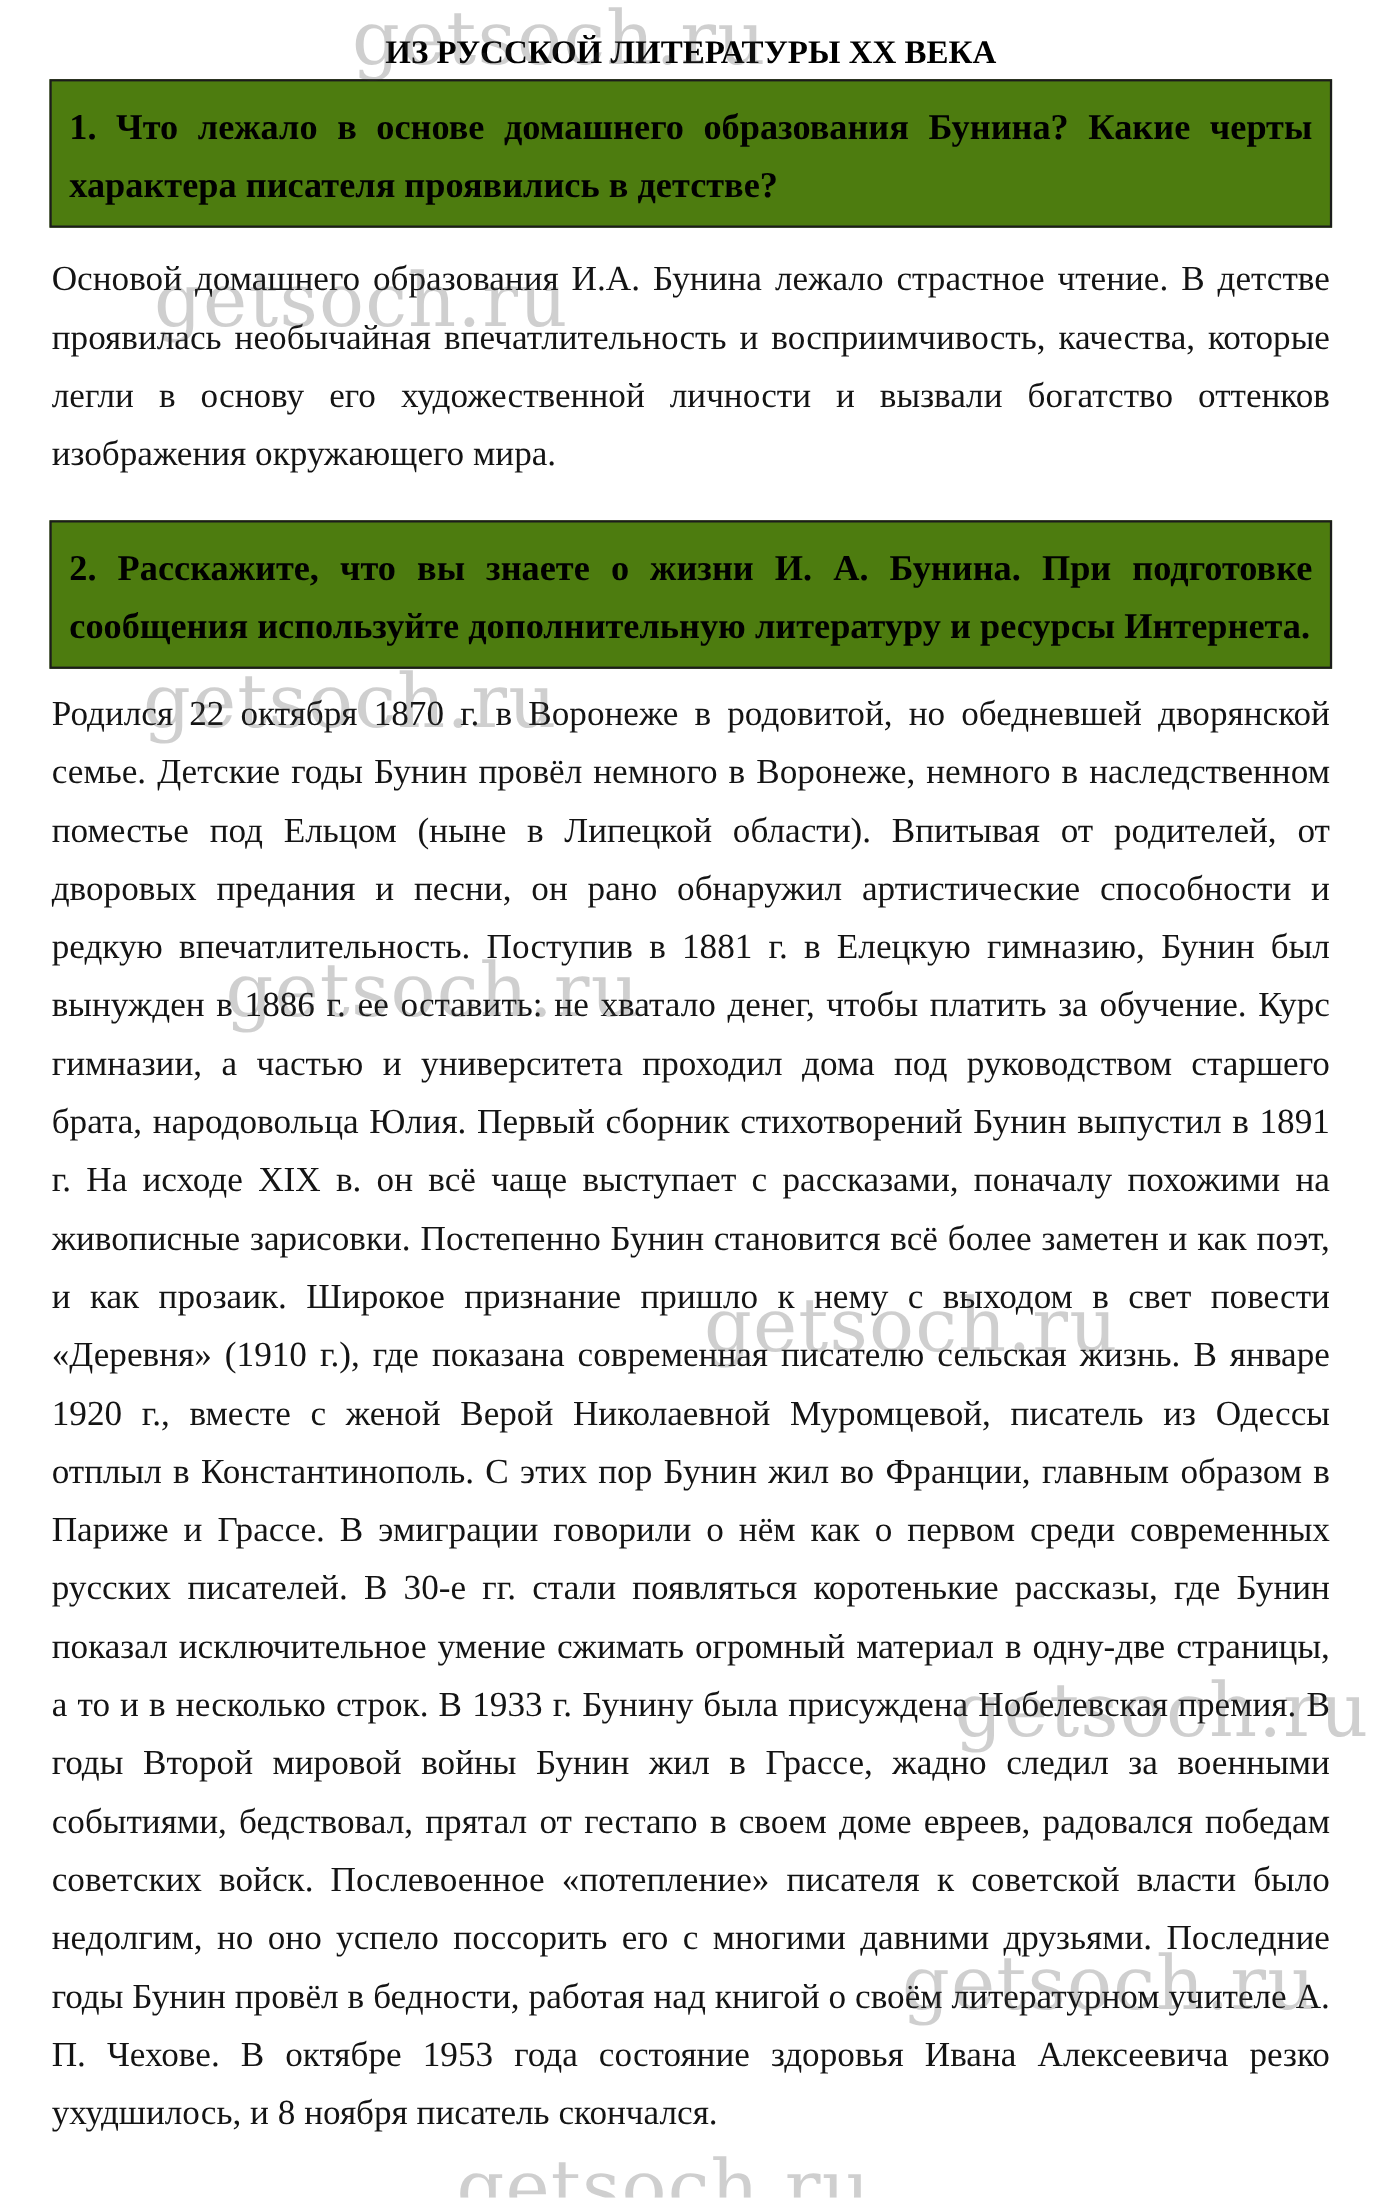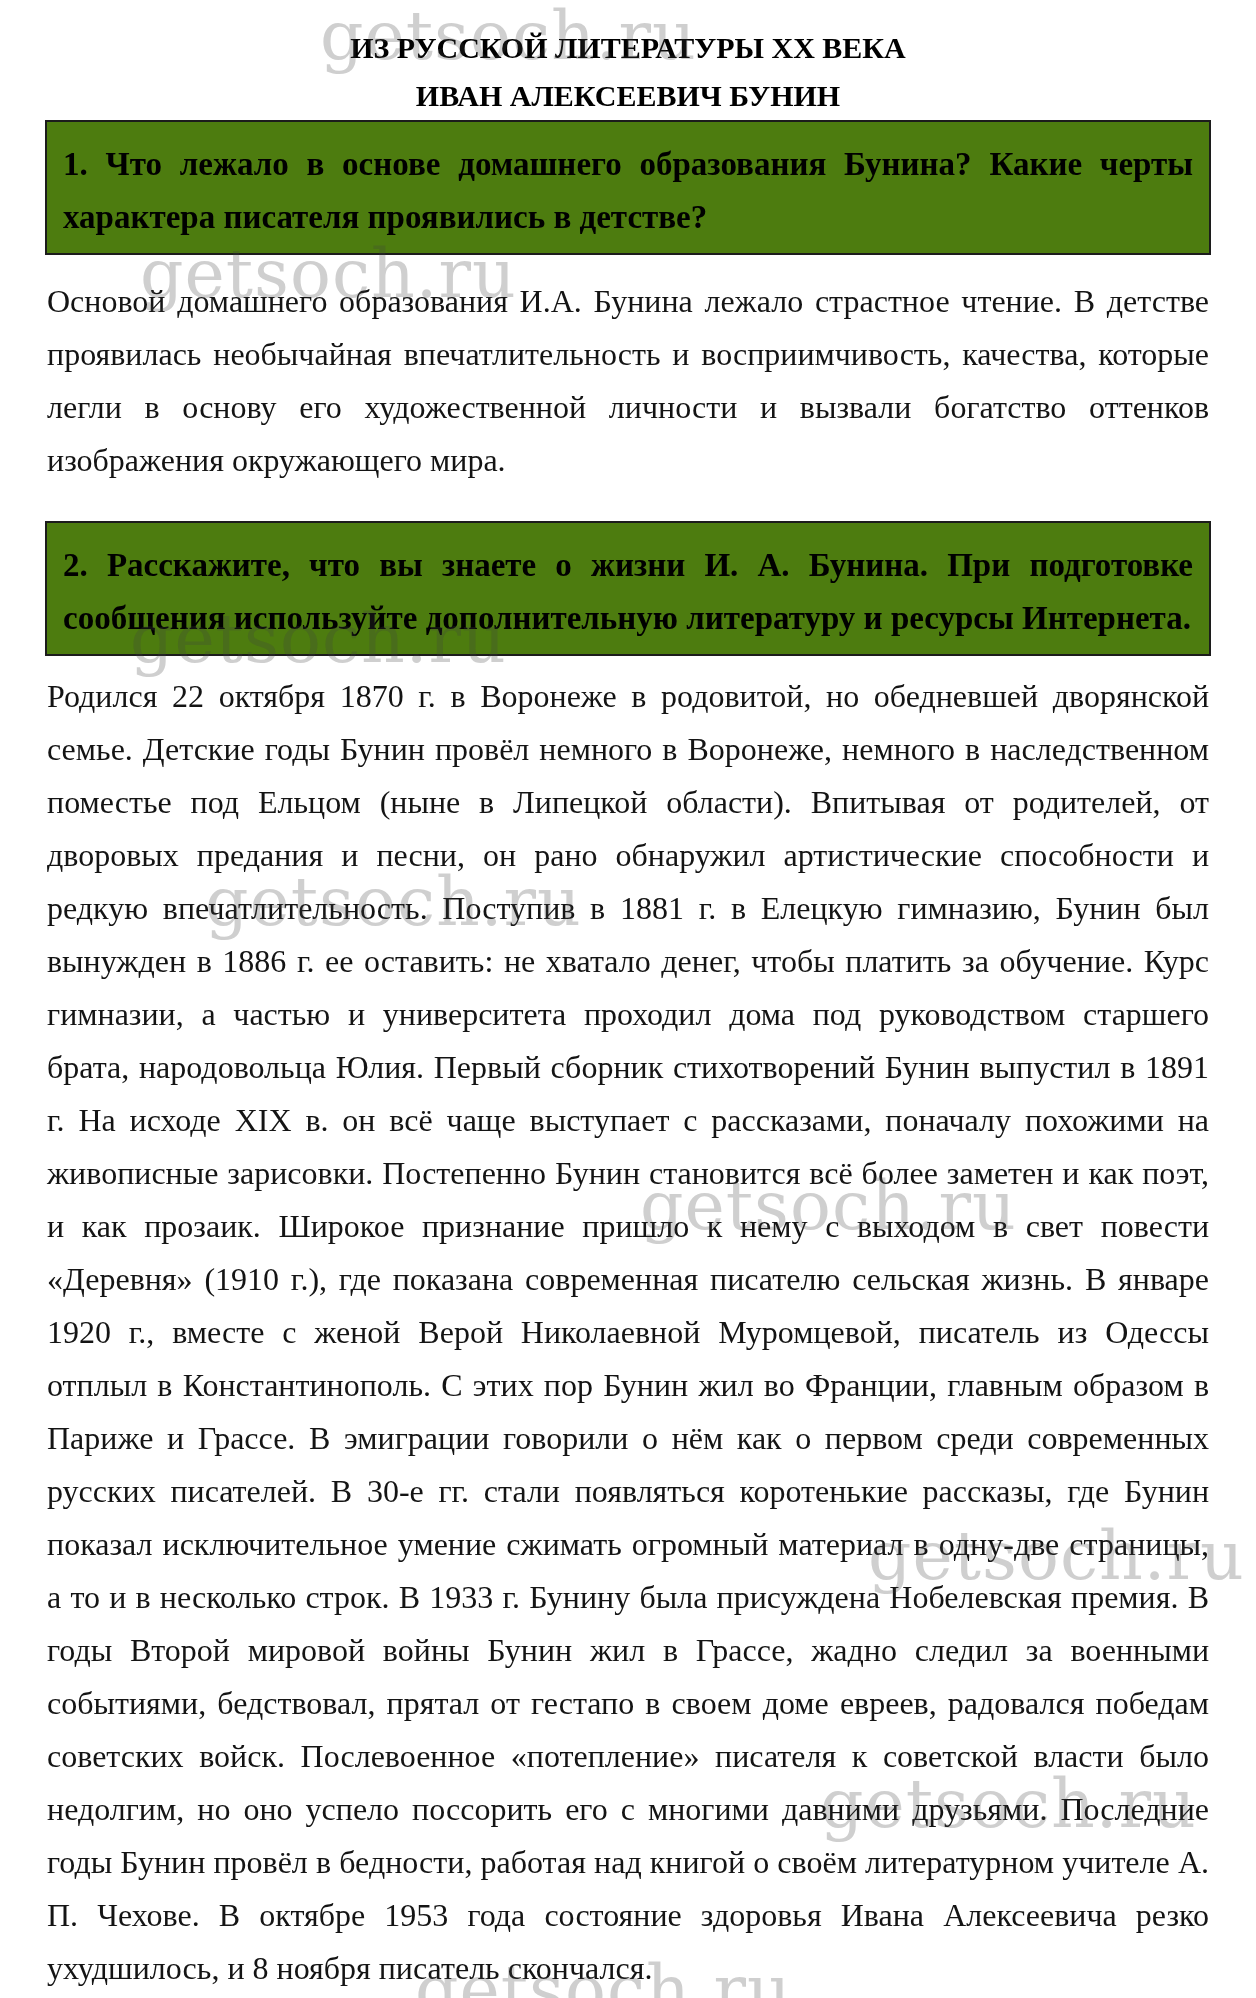--- a/index.html
+++ b/index.html
@@ -79,21 +79,20 @@
   .wm8 { left: 415px; top: 1956px; }
 </style>
 </head>
 <body>
 
 <div class="page">
 
   <div class="content">
 
     <p class="title-line">ИЗ РУССКОЙ ЛИТЕРАТУРЫ XX ВЕКА</p>
-    <p class="title-line">ИВАН АЛЕКСЕЕВИЧ БУНИН</p>
 
     <div class="question-box first">
       <span>1. Что лежало в основе домашнего образования Бунина? Какие черты характера писателя проявились в детстве?</span>
     </div>
 
     <p class="answer first">Основой домашнего образования И.А. Бунина лежало страстное чтение. В детстве проявилась необычайная впечатлительность и восприимчивость, качества, которые легли в основу его художественной личности и вызвали богатство оттенков изображения окружающего мира.</p>
 
     <div class="question-box second">
       <span>2. Расскажите, что вы знаете о жизни И. А. Бунина. При подготовке сообщения используйте дополнительную литературу и ресурсы Интернета.</span>
     </div>

